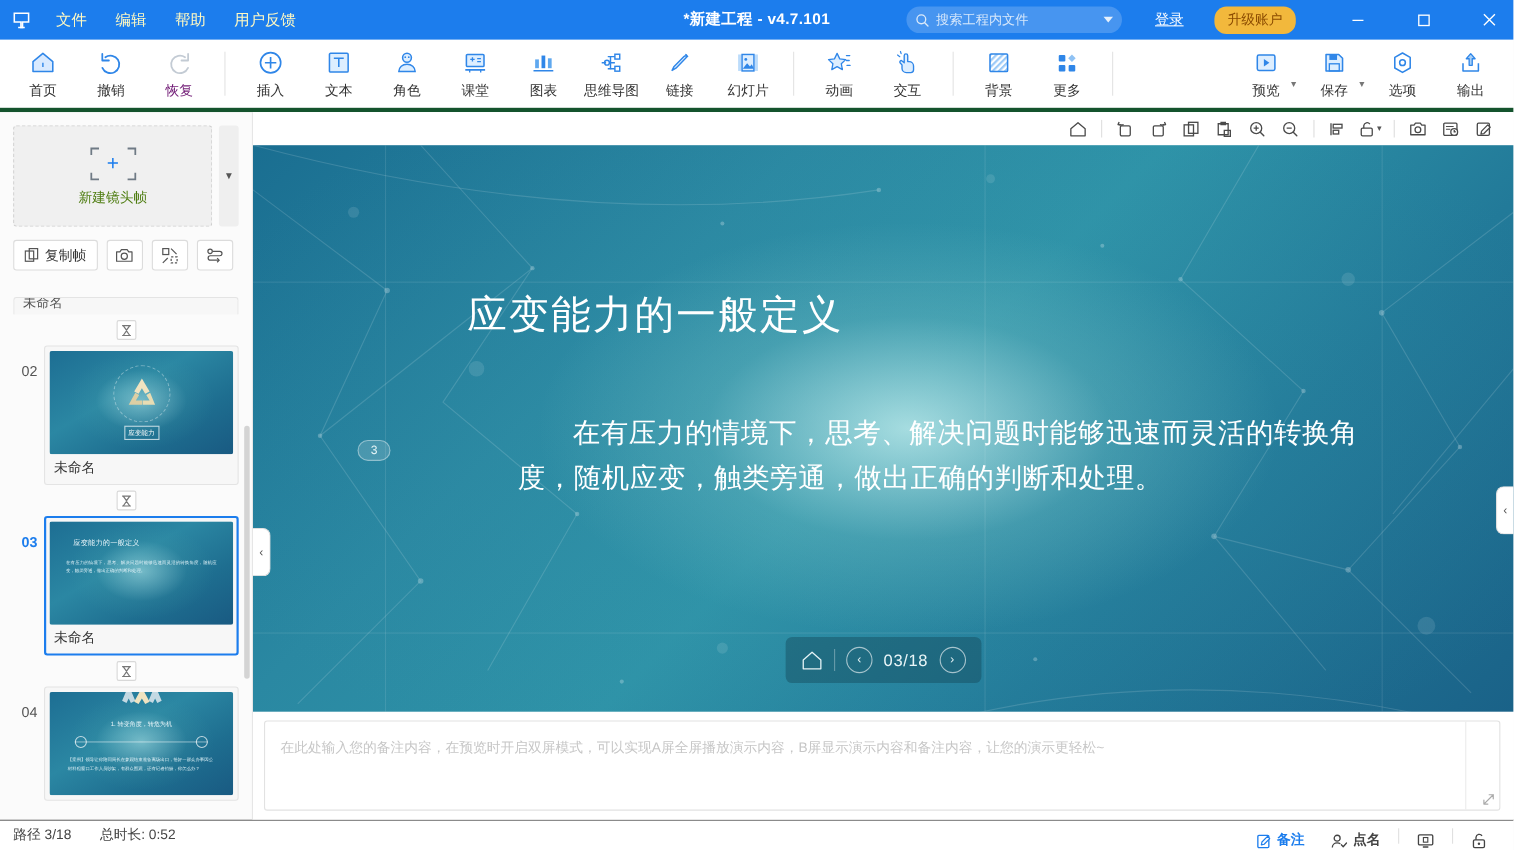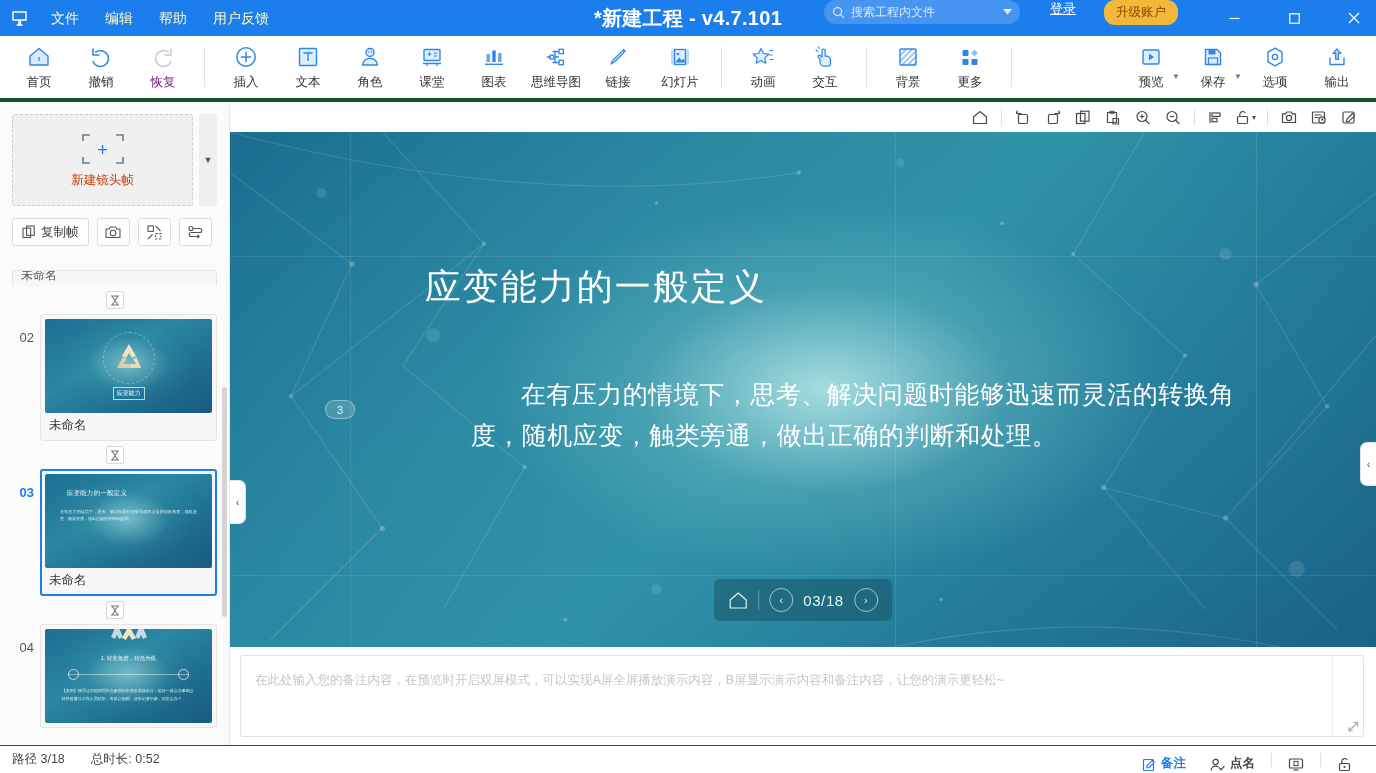--- a/index.html
+++ b/index.html
@@ -17,24 +17,24 @@
   .titlebar {
     height:36px; background:#1c7ded; display:flex; align-items:center;
     flex:0 0 36px; color:#fff; position:relative;
   }
   .logo-btn { width:38px; height:36px; display:flex; align-items:center; justify-content:center; }
   .menu-items { display:flex; align-items:center; gap:0px; }
   .menu-item {
     padding:0 13px; height:36px; line-height:36px; font-size:14px; color:#fef9c3; cursor:default;
   }
   .title-center {
-    position:absolute; left:0; right:0; text-align:center; font-size:20px;
+    position:absolute; left:0; right:0; text-align:center; font-size:14px;
     font-weight:bold; pointer-events:none; letter-spacing:.3px;
   }
-  .title-right { margin-left:auto; display:flex; align-items:flex-start; height:36px; z-index:3;gap:16px; }
+  .title-right { margin-left:auto; display:flex; align-items:center; height:36px; z-index:3;gap:16px; }
   .searchbox {
     width:196px; height:24px; background:#4795f0; border-radius:12px;
     display:flex; align-items:center; padding:0 8px; gap:6px; margin-right:14px;
   }
   .searchbox .sph { font-size:12px; color:#d6e7fb; flex:1; white-space:nowrap; overflow:hidden; }
   .login-link { font-size:13px; color:#fff; text-decoration:underline; margin-right:12px; cursor:pointer; }
   .upgrade-btn {
     background:#f2b83c; color:#8a4a00; font-size:12.5px; border-radius:11px;
     padding:4px 12px; margin-right:18px; cursor:pointer; font-weight:normal;
   }
@@ -67,21 +67,21 @@
     display:flex; flex-direction:column; position:relative;
   }
   .newframe-row { display:flex; padding:12px 12px 0 12px; gap:6px; align-items:flex-start; }
   .newframe {
     flex:1; height:92px; border:1px dashed #cfcfcf; background:#f0f0f0; border-radius:3px;
     display:flex; flex-direction:column; align-items:center; justify-content:center; gap:6px;
     cursor:pointer;
   }
   .nf-plusbox { width:46px; height:34px; position:relative; }
   .nf-plus { position:absolute; left:50%; top:50%; transform:translate(-50%,-50%); font-size:19px; color:#1c7ded; line-height:1; }
-  .nf-label { font-size:12.5px; color:#c2410c; }
+  .nf-label { font-size:12.5px; color:#4d7c0f; }
   .nf-scroll { width:18px; height:92px; background:#efefef; border-radius:3px; display:flex; align-items:center; justify-content:center; cursor:pointer;}
   .nf-scroll span { font-size:9px; color:#555; }
 
   .frametools { display:flex; gap:8px; padding:12px; }
   .ft-btn {
     height:28px; border:1px solid #dcdcdc; border-radius:3px; background:#fff;
     display:flex; align-items:center; justify-content:center; gap:5px; cursor:pointer;
     font-size:12.5px; color:#333; padding:0 9px;
   }
   .ft-btn.sq { width:33px; padding:0; }

